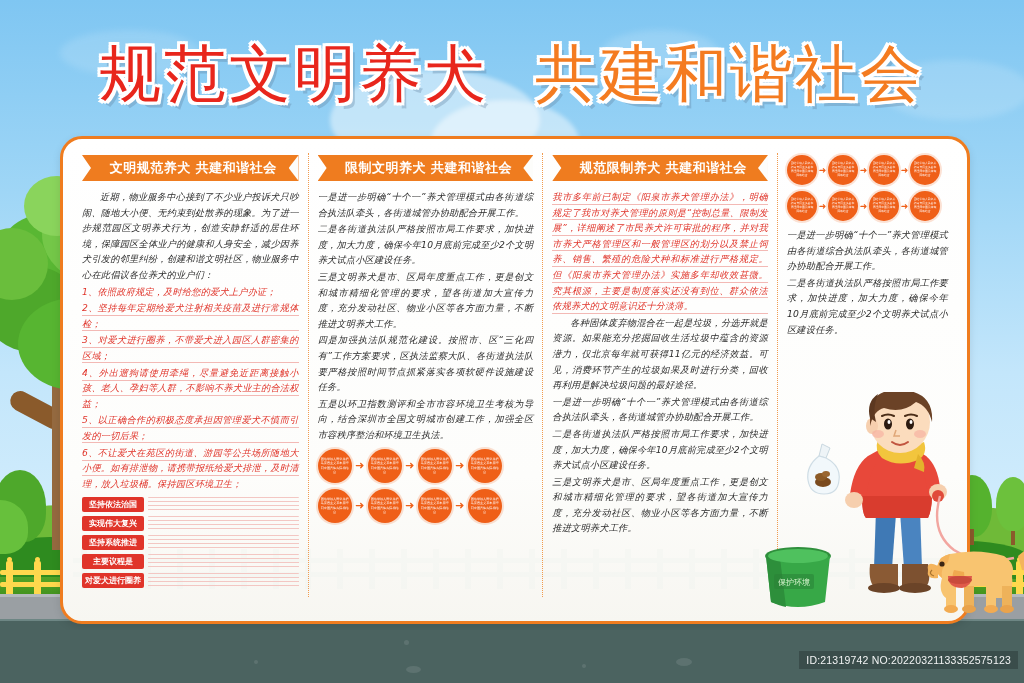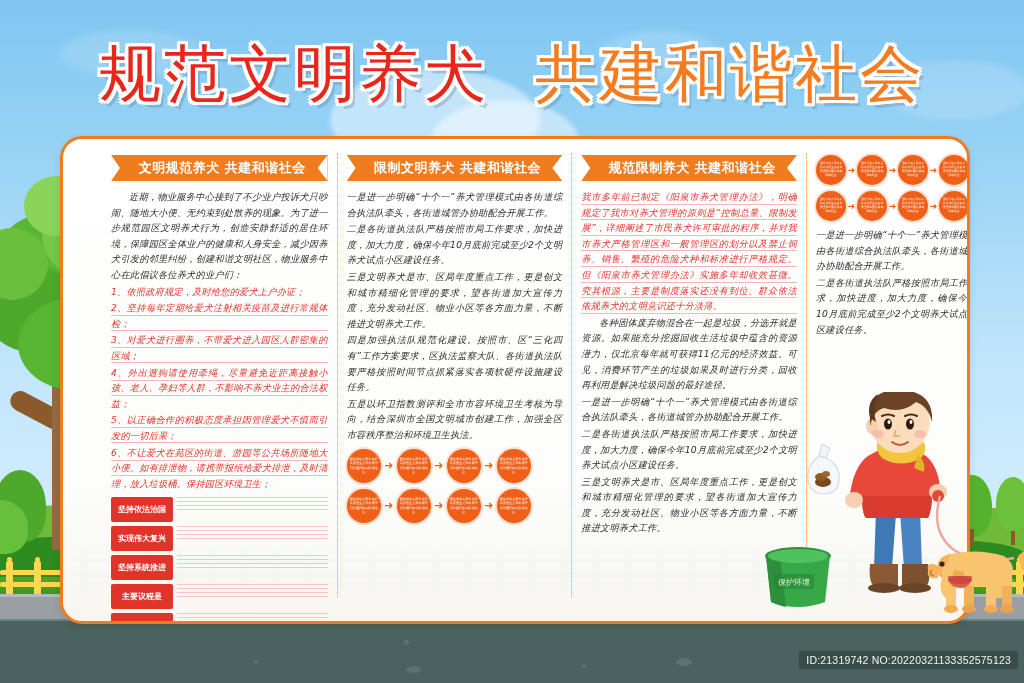--- a/index.html
+++ b/index.html
@@ -70,21 +70,21 @@
 
   
   .board{position:absolute;left:60px;top:136px;width:904px;height:482px;
     background:linear-gradient(180deg,#ffffff 0%,#fdfdfb 70%,#f7f6f1 100%);
     border:3px solid #ef7c1f;border-radius:22px;overflow:hidden;
     box-shadow:0 3px 8px rgba(0,0,0,.10);}
   .board-ghost{position:absolute;left:0;bottom:0;width:100%;height:120px;opacity:.30;}
   .gh-picket{position:absolute;bottom:32px;width:6px;height:40px;background:#eef3ef;}
   .gh-rail{position:absolute;height:5px;background:#eef3ef;}
 
-  .cols{position:absolute;left:0;top:0;width:904px;height:482px;display:flex;padding:14px 10px 24px 10px;box-sizing:border-box;margin-left:29px;}
+  .cols{position:absolute;left:0;top:0;width:904px;height:482px;display:flex;padding:14px 10px 24px 10px;box-sizing:border-box;}
   .col{position:relative;box-sizing:border-box;padding:0 9px;}
   .col.c1{width:240px;}
   .col.c2{width:240px;border-left:1px dotted #f19b4f;}
   .col.c3{width:240px;border-left:1px dotted #f19b4f;}
   .col.c4{width:184px;border-left:1px dotted #f19b4f;}
 
   
   .ribbon{position:relative;height:26px;margin:2px 0 8px 0;
     background:#ef7c1f;color:#fff;font-size:13px;font-weight:700;letter-spacing:.5px;
     display:flex;align-items:center;justify-content:center;
@@ -97,21 +97,21 @@
         letter-spacing:.2px;font-style:italic;}
   .para.ind{text-indent:18px;}
   .redlines .para{color:#e0342a;background:
       repeating-linear-gradient(180deg,transparent 0 14.6px,#f3b9b5 14.6px 15.6px);}
 
   
   .redrows{margin-top:6px;}
   .rrow{display:flex;align-items:stretch;margin-bottom:4px;}
   .rtag{width:62px;flex:0 0 62px;background:#e0342a;color:#fff;font-size:8px;font-weight:700;
         display:flex;align-items:center;justify-content:center;border-radius:2px;
-        letter-spacing:0;height:25px;}
+        letter-spacing:0;height:15px;}
   .rtxt{flex:1;margin-left:4px;height:15px;overflow:hidden;
         background:repeating-linear-gradient(180deg,#f3c7c3 0 1.4px,transparent 1.4px 3.9px);
         border-radius:1px;}
 
   
   .flow{margin:6px 0 6px 0;}
   .frow{display:flex;align-items:center;justify-content:flex-start;margin-bottom:6px;}
   .circ{width:34px;height:34px;border-radius:50%;background:#ef5f18;
         box-shadow:0 0 0 2px rgba(239,95,24,.18);
         display:flex;align-items:center;justify-content:center;flex:0 0 34px;}

